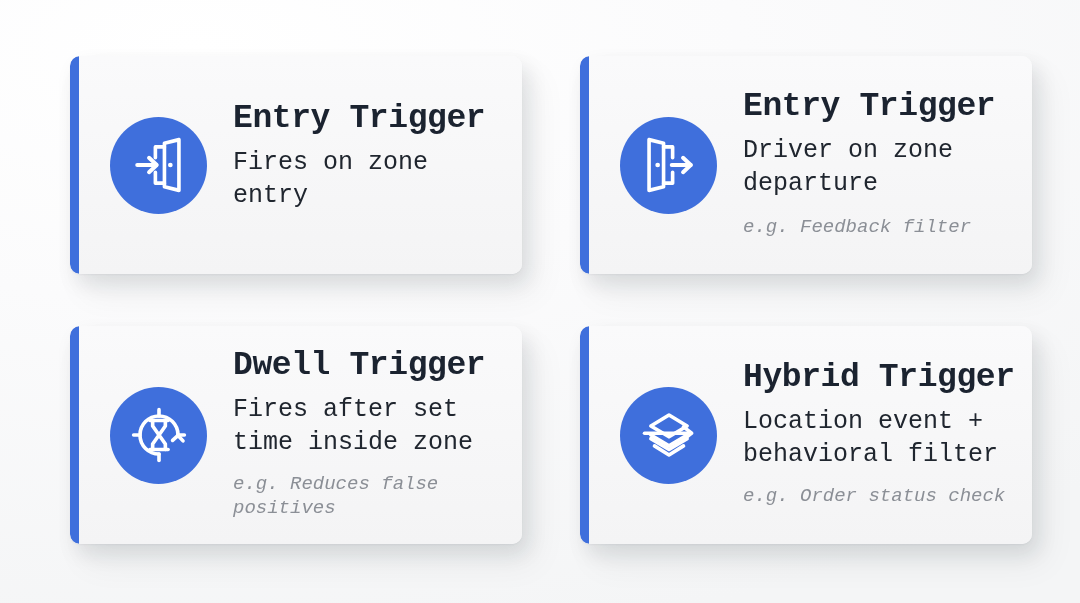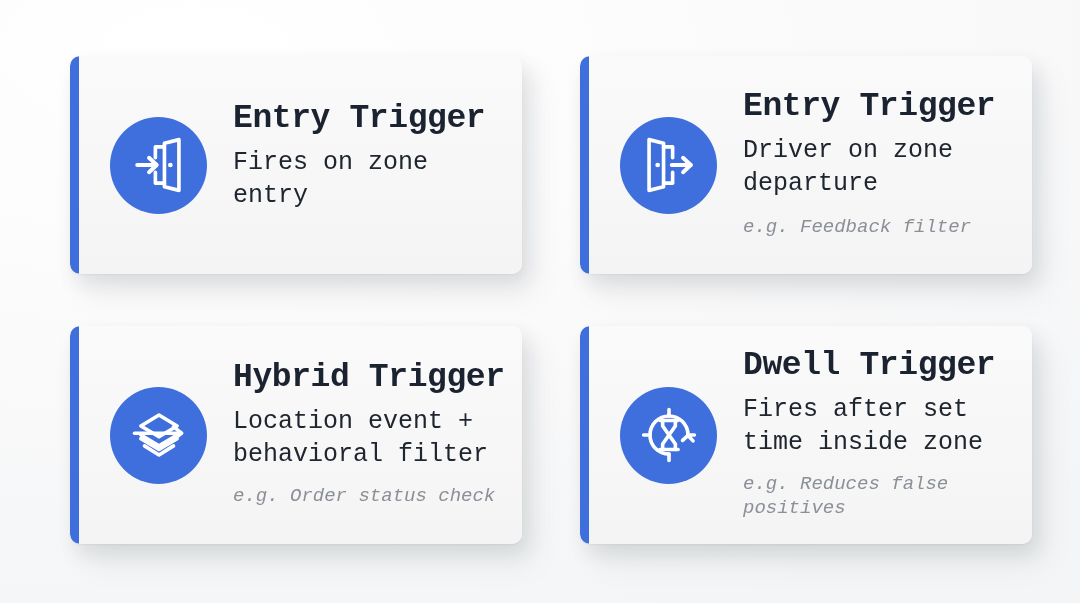--- a/index.html
+++ b/index.html
@@ -155,44 +155,20 @@
         <div class="card-example">e.g. Feedback filter</div>
       </div>
     </div>
   </div>
 
   <div class="card two-line">
     <div class="card-inner">
       <div class="icon-badge">
         <svg viewBox="0 0 64 64" fill="none" xmlns="http://www.w3.org/2000/svg">
 
-          <path d="M32 10 L52 22 L32 34 L12 22 Z" stroke="#ffffff" stroke-width="4" stroke-linejoin="round" fill="none"></path>
-
-          <path d="M12 32 L32 44 L52 32" stroke="#ffffff" stroke-width="4" stroke-linecap="round" stroke-linejoin="round" fill="none"></path>
-          <path d="M12 36 L32 48 L52 36" stroke="#ffffff" stroke-width="4" stroke-linecap="round" stroke-linejoin="round" fill="none"></path>
-
-          <path d="M16 44 L32 54 L48 44" stroke="#ffffff" stroke-width="4" stroke-linecap="round" stroke-linejoin="round" fill="none"></path>
-
-          <path d="M5 30 L56 30" stroke="#ffffff" stroke-width="4" stroke-linecap="round"></path>
-          <path d="M48 23 L57 30 L48 37" stroke="#ffffff" stroke-width="4" stroke-linecap="round" stroke-linejoin="round" fill="none"></path>
-        </svg>
-      </div>
-      <div class="card-text">
-        <div class="card-title">Hybrid Trigger</div>
-        <div class="card-desc">Location event + behavioral filter</div>
-        <div class="card-example">e.g. Order status check</div>
-      </div>
-    </div>
-  </div>
-
-  <div class="card two-line">
-    <div class="card-inner">
-      <div class="icon-badge">
-        <svg viewBox="0 0 64 64" fill="none" xmlns="http://www.w3.org/2000/svg">
-
           <path d="M53 32 A21 21 0 1 0 32 53" stroke="#ffffff" stroke-width="4" stroke-linecap="round" fill="none"></path>
           <path d="M47 38 L53 32.5 L58.5 38.5" stroke="#ffffff" stroke-width="4" stroke-linecap="round" stroke-linejoin="round" fill="none"></path>
 
           <path d="M32 4 L32 11" stroke="#ffffff" stroke-width="4" stroke-linecap="round"></path>
           <path d="M32 53 L32 60" stroke="#ffffff" stroke-width="4" stroke-linecap="round"></path>
           <path d="M4 32 L11 32" stroke="#ffffff" stroke-width="4" stroke-linecap="round"></path>
           <path d="M53 32 L60 32" stroke="#ffffff" stroke-width="4" stroke-linecap="round"></path>
 
           <path d="M22 16 L42 16" stroke="#ffffff" stroke-width="4" stroke-linecap="round"></path>
           <path d="M22 48 L42 48" stroke="#ffffff" stroke-width="4" stroke-linecap="round"></path>
@@ -201,13 +177,37 @@
         </svg>
       </div>
       <div class="card-text">
         <div class="card-title">Dwell Trigger</div>
         <div class="card-desc">Fires after set time inside zone</div>
         <div class="card-example">e.g. Reduces false positives</div>
       </div>
     </div>
   </div>
 
+  <div class="card two-line">
+    <div class="card-inner">
+      <div class="icon-badge">
+        <svg viewBox="0 0 64 64" fill="none" xmlns="http://www.w3.org/2000/svg">
+
+          <path d="M32 10 L52 22 L32 34 L12 22 Z" stroke="#ffffff" stroke-width="4" stroke-linejoin="round" fill="none"></path>
+
+          <path d="M12 32 L32 44 L52 32" stroke="#ffffff" stroke-width="4" stroke-linecap="round" stroke-linejoin="round" fill="none"></path>
+          <path d="M12 36 L32 48 L52 36" stroke="#ffffff" stroke-width="4" stroke-linecap="round" stroke-linejoin="round" fill="none"></path>
+
+          <path d="M16 44 L32 54 L48 44" stroke="#ffffff" stroke-width="4" stroke-linecap="round" stroke-linejoin="round" fill="none"></path>
+
+          <path d="M5 30 L56 30" stroke="#ffffff" stroke-width="4" stroke-linecap="round"></path>
+          <path d="M48 23 L57 30 L48 37" stroke="#ffffff" stroke-width="4" stroke-linecap="round" stroke-linejoin="round" fill="none"></path>
+        </svg>
+      </div>
+      <div class="card-text">
+        <div class="card-title">Hybrid Trigger</div>
+        <div class="card-desc">Location event + behavioral filter</div>
+        <div class="card-example">e.g. Order status check</div>
+      </div>
+    </div>
+  </div>
+
 </div>
 
 </body></html>

